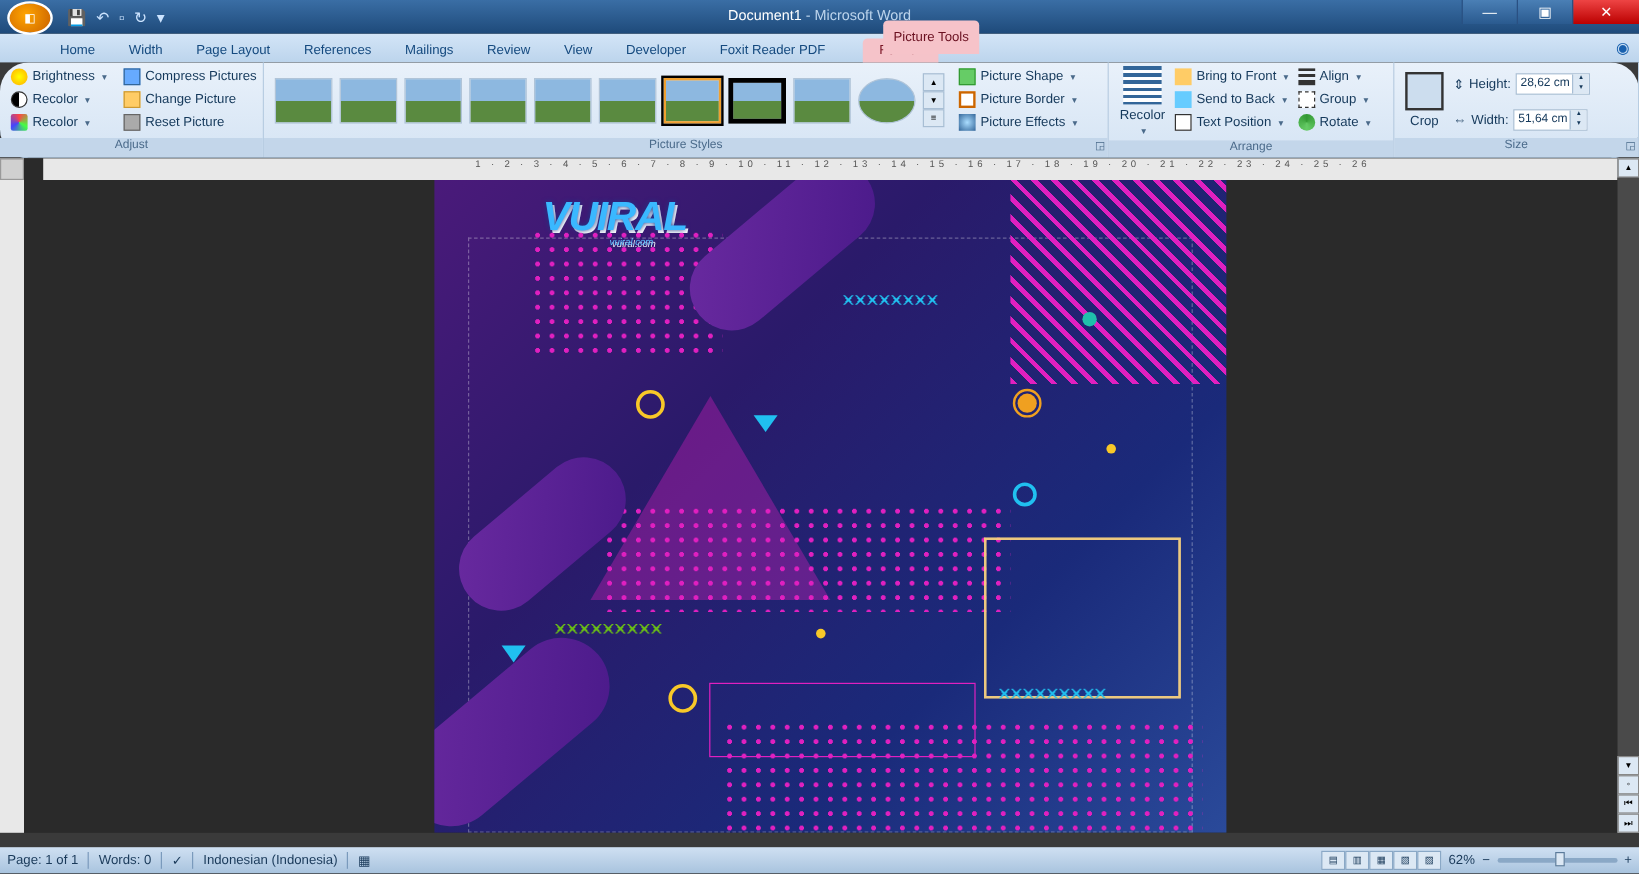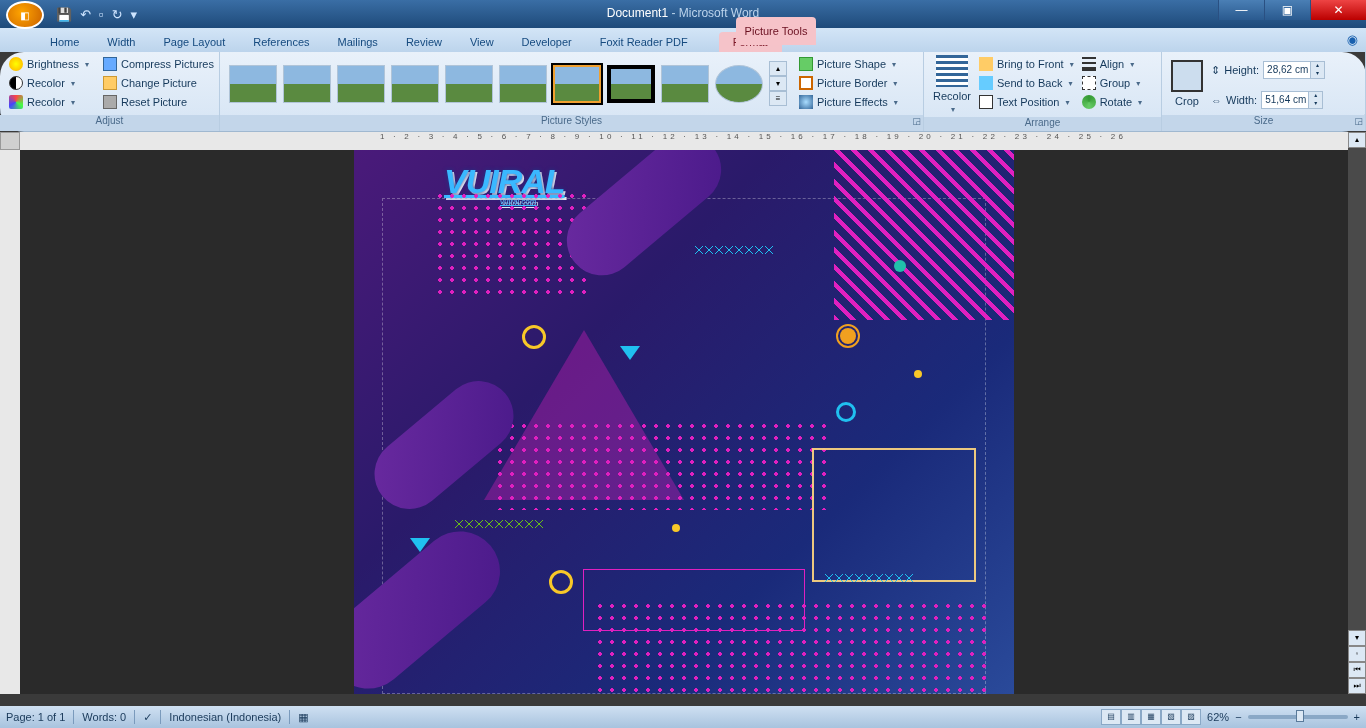--- a/index.html
+++ b/index.html
@@ -45,38 +45,38 @@
 .gal-scroll div { height:15px; background:#dce8f4; border:1px solid #a8bed4; font-size:8px; text-align:center; line-height:13px; }
 
 .size-input { width:62px; height:18px; font-size:10px; border:1px solid #a8bed4; padding:0 20px 0 3px; display:inline-block; line-height:16px; background:#fff; position:relative; }
 .spinner { position:absolute; right:0; top:0; width:14px; height:16px; display:flex; flex-direction:column; }
 .spinner div { flex:1; background:#dce8f4; border-left:1px solid #a8bed4; font-size:6px; text-align:center; line-height:7px; }
 
 
 .docarea { height:562px; background:#2a2a2a; display:flex; position:relative; }
 .ruler-v { width:20px; background:#e8e8e8; margin-top:18px;}
 .ruler-corner{width:20px;height:18px;background:#d0d0d0;position:absolute;left:0;top:0;border:1px solid #999;}
-.doc-main { flex:1; display:flex; flex-direction:column; }
+.doc-main { flex:1; display:flex; flex-direction:column;padding-left:16px; }
 .ruler-h { height:18px; background:#e8e8e8; font-size:8px; color:#555; padding-left:360px; overflow:hidden; letter-spacing:3.2px; white-space:nowrap; }
 .canvas-wrap { flex:1; overflow:hidden; position:relative; display:flex; justify-content:center; }
 .page { width:660px; margin-top:0; background:linear-gradient(135deg,#4a1a7a 0%,#2a1a6a 35%,#1a2a7a 70%,#2a4a9a 100%); position:relative; overflow:hidden; }
 .page .margin-indicator { position:absolute; inset:48px 28px 0 28px; border:1px dashed rgba(255,255,255,.3); }
 
 .scrollbar-v { width:18px; background:#3a3a3a; display:flex; flex-direction:column; }
 .scrollbar-v .btn { height:16px; background:#dce8f4; border:1px solid #888; font-size:8px; text-align:center; line-height:14px; }
 .scrollbar-v .track { flex:1; background:#4a4a4a; }
 
 
 .dots { position:absolute; background-image:radial-gradient(#e020c0 2px,transparent 2px); background-size:12px 12px; }
 .stripe { position:absolute; background:repeating-linear-gradient(45deg,#e020c0 0 4px,transparent 4px 12px); }
 .pill { position:absolute; border-radius:40px; background:linear-gradient(135deg,#6a2aa0,#4a1a8a); }
 .tri { position:absolute; width:0; height:0; }
 .circ { position:absolute; border-radius:50%; }
 .zigzag { position:absolute; height:8px; background:linear-gradient(135deg,transparent 45%,#20c0f0 45% 55%,transparent 55%),linear-gradient(45deg,transparent 45%,#20c0f0 45% 55%,transparent 55%); background-size:10px 8px; }
-.watermark { position:absolute; top:12px; left:90px; font-size:34px; font-weight:800; font-style:italic; color:#3ab8ff; text-shadow:0 0 4px #1a3a8a,2px 2px 0 #fff; letter-spacing:-1px;text-decoration:underline; }
+.watermark { position:absolute; top:12px; left:90px; font-size:34px; font-weight:800; font-style:italic; color:#3ab8ff; text-shadow:0 0 4px #1a3a8a,2px 2px 0 #fff; letter-spacing:-1px; }
 .watermark .sub{display:block;font-size:8px;font-weight:400;letter-spacing:0;color:#60c0ff;margin-top:-4px;margin-left:56px;}
 
 
 .statusbar { height:22px; background:linear-gradient(#cfe0f2,#a8c3de); display:flex; align-items:center; font-size:11px; color:#1a3a5a; padding:0 6px; gap:8px; position:absolute; bottom:0; left:0; right:0; }
 .statusbar .sep { border-left:1px solid #7a9abc; height:14px; }
 .statusbar .right { margin-left:auto; display:flex; align-items:center; gap:6px; }
 .viewbtns { display:flex; }
 .viewbtns div { width:20px; height:16px; background:#dce8f4; border:1px solid #8aa8c6; font-size:8px; text-align:center; line-height:14px; }
 .zoom-slider { width:100px; height:4px; background:#8aa8c6; border-radius:2px; position:relative; }
 .zoom-slider .thumb { width:8px; height:12px; background:#dce8f4; border:1px solid #5a7a9a; position:absolute; top:-5px; left:48%; }

